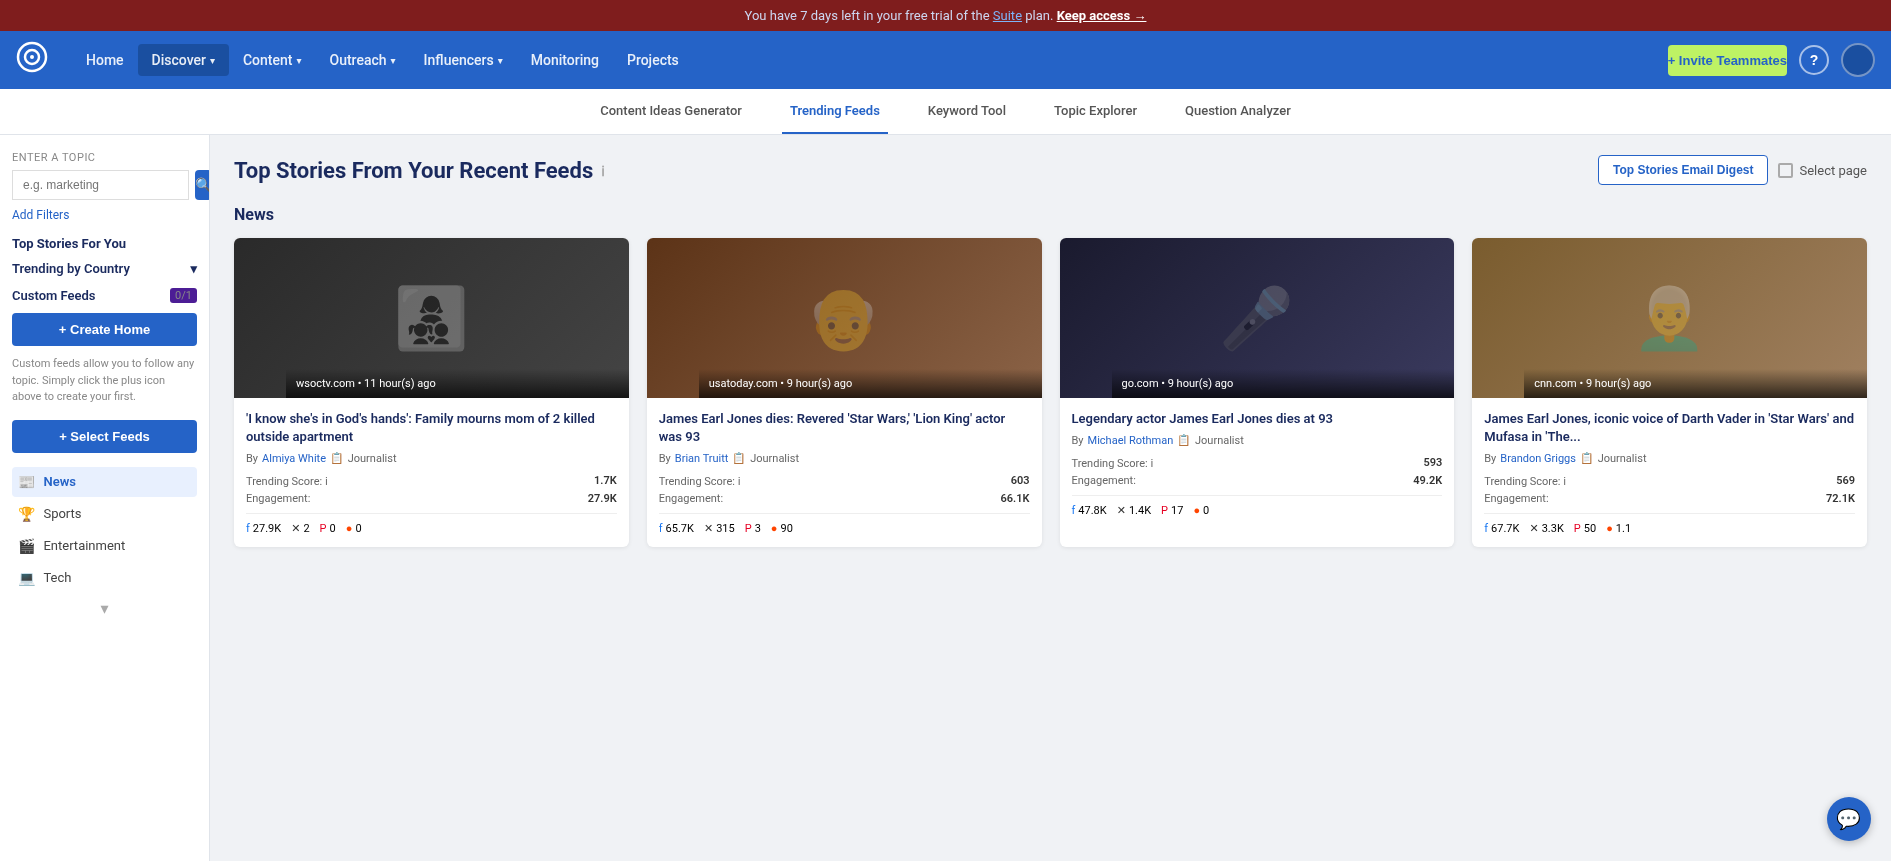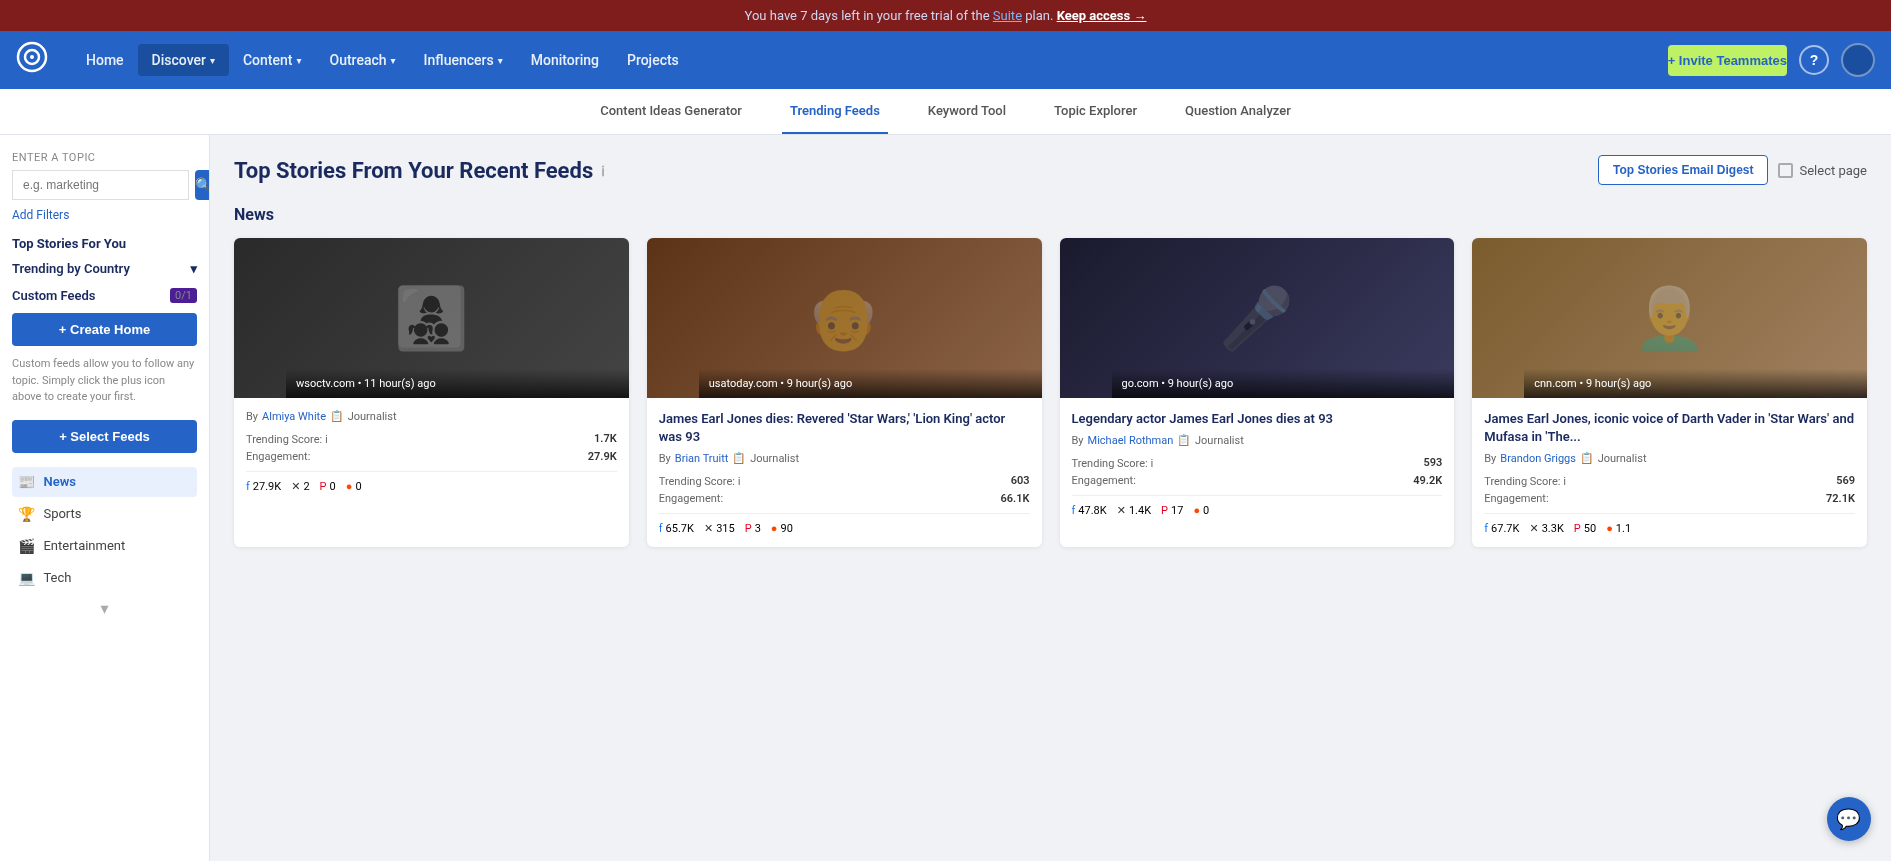--- a/index.html
+++ b/index.html
@@ -465,20 +465,21 @@
     <div class="cards-grid">
 
       <div class="card">
         <div class="card-image img-dark">
           <div class="img-person">👩‍👧‍👦</div>
           <div class="card-image-overlay">
             <span>wsoctv.com</span> • <span>11 hour(s) ago</span>
           </div>
         </div>
         <div class="card-body">
+          <div class="card-title">'I know she's in God's hands': Family mourns mom of 2 killed outside apartment</div>
           <div class="card-author">
             By <a>Almiya White</a>
             <span class="journalist-icon">📋</span>
             <span>Journalist</span>
           </div>
           <div class="card-stat-row">
             <span>Trending Score: <span>ℹ</span></span>
             <span class="card-stat-val">1.7K</span>
           </div>
           <div class="card-stat-row">

